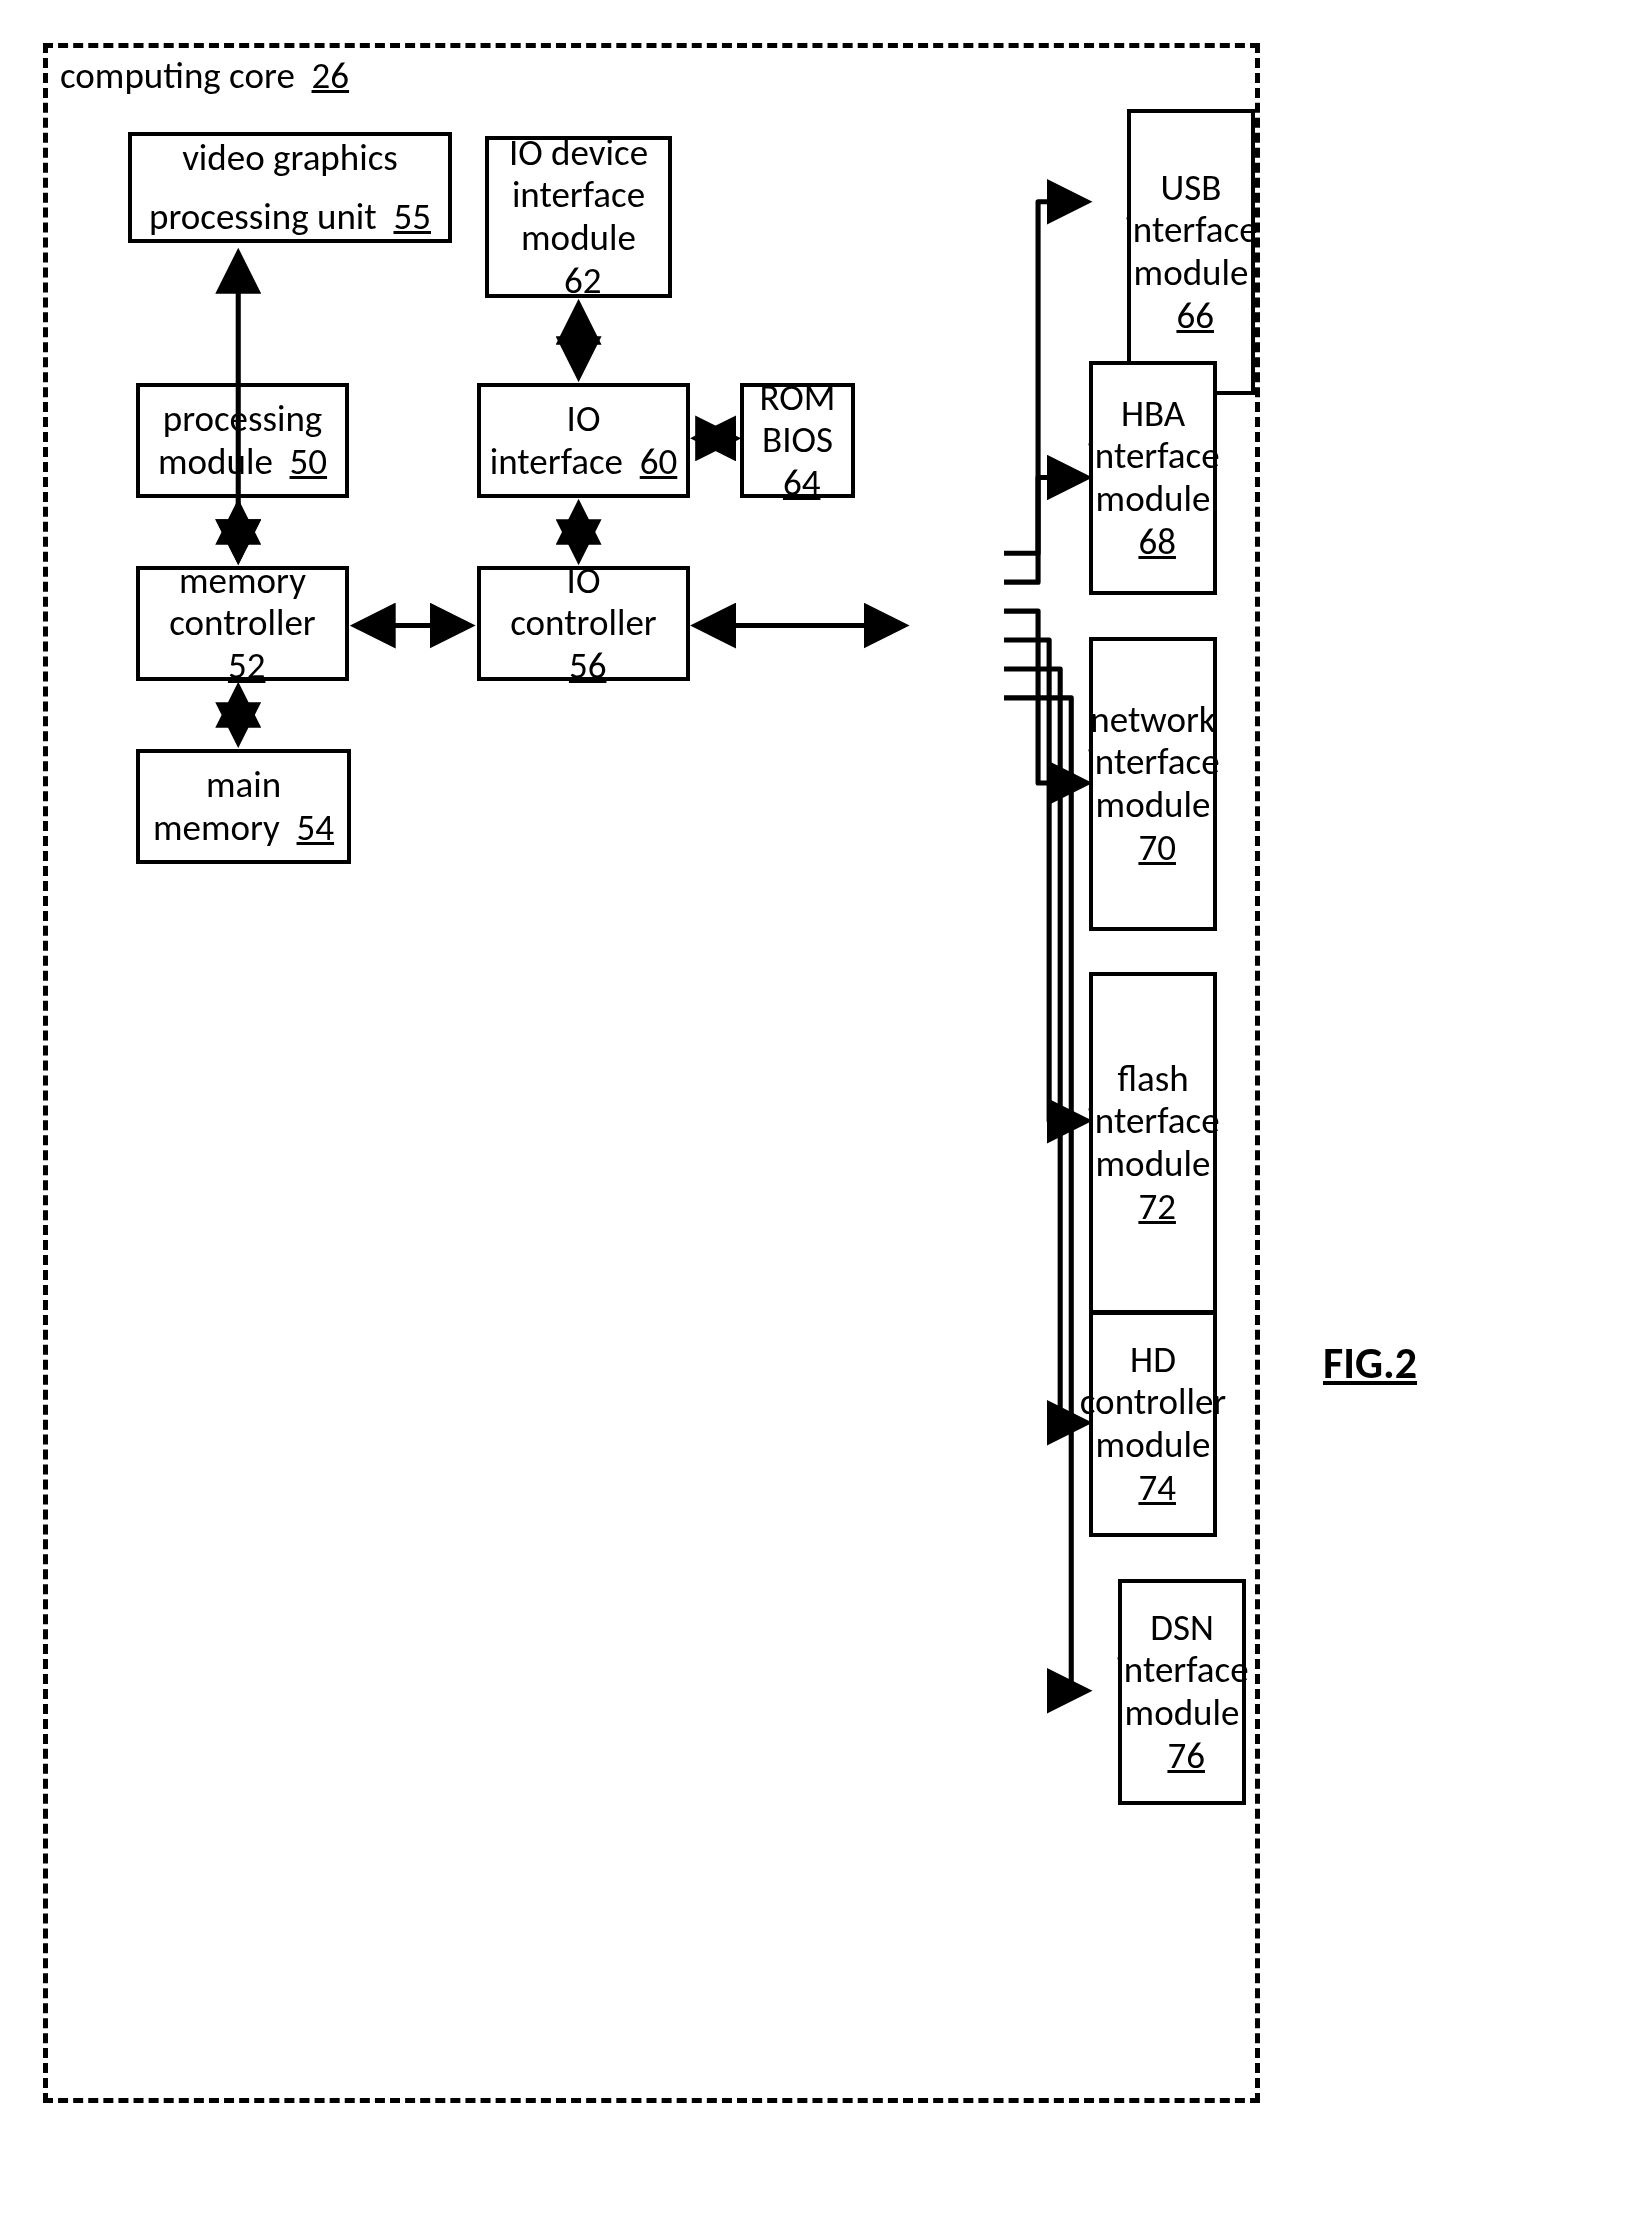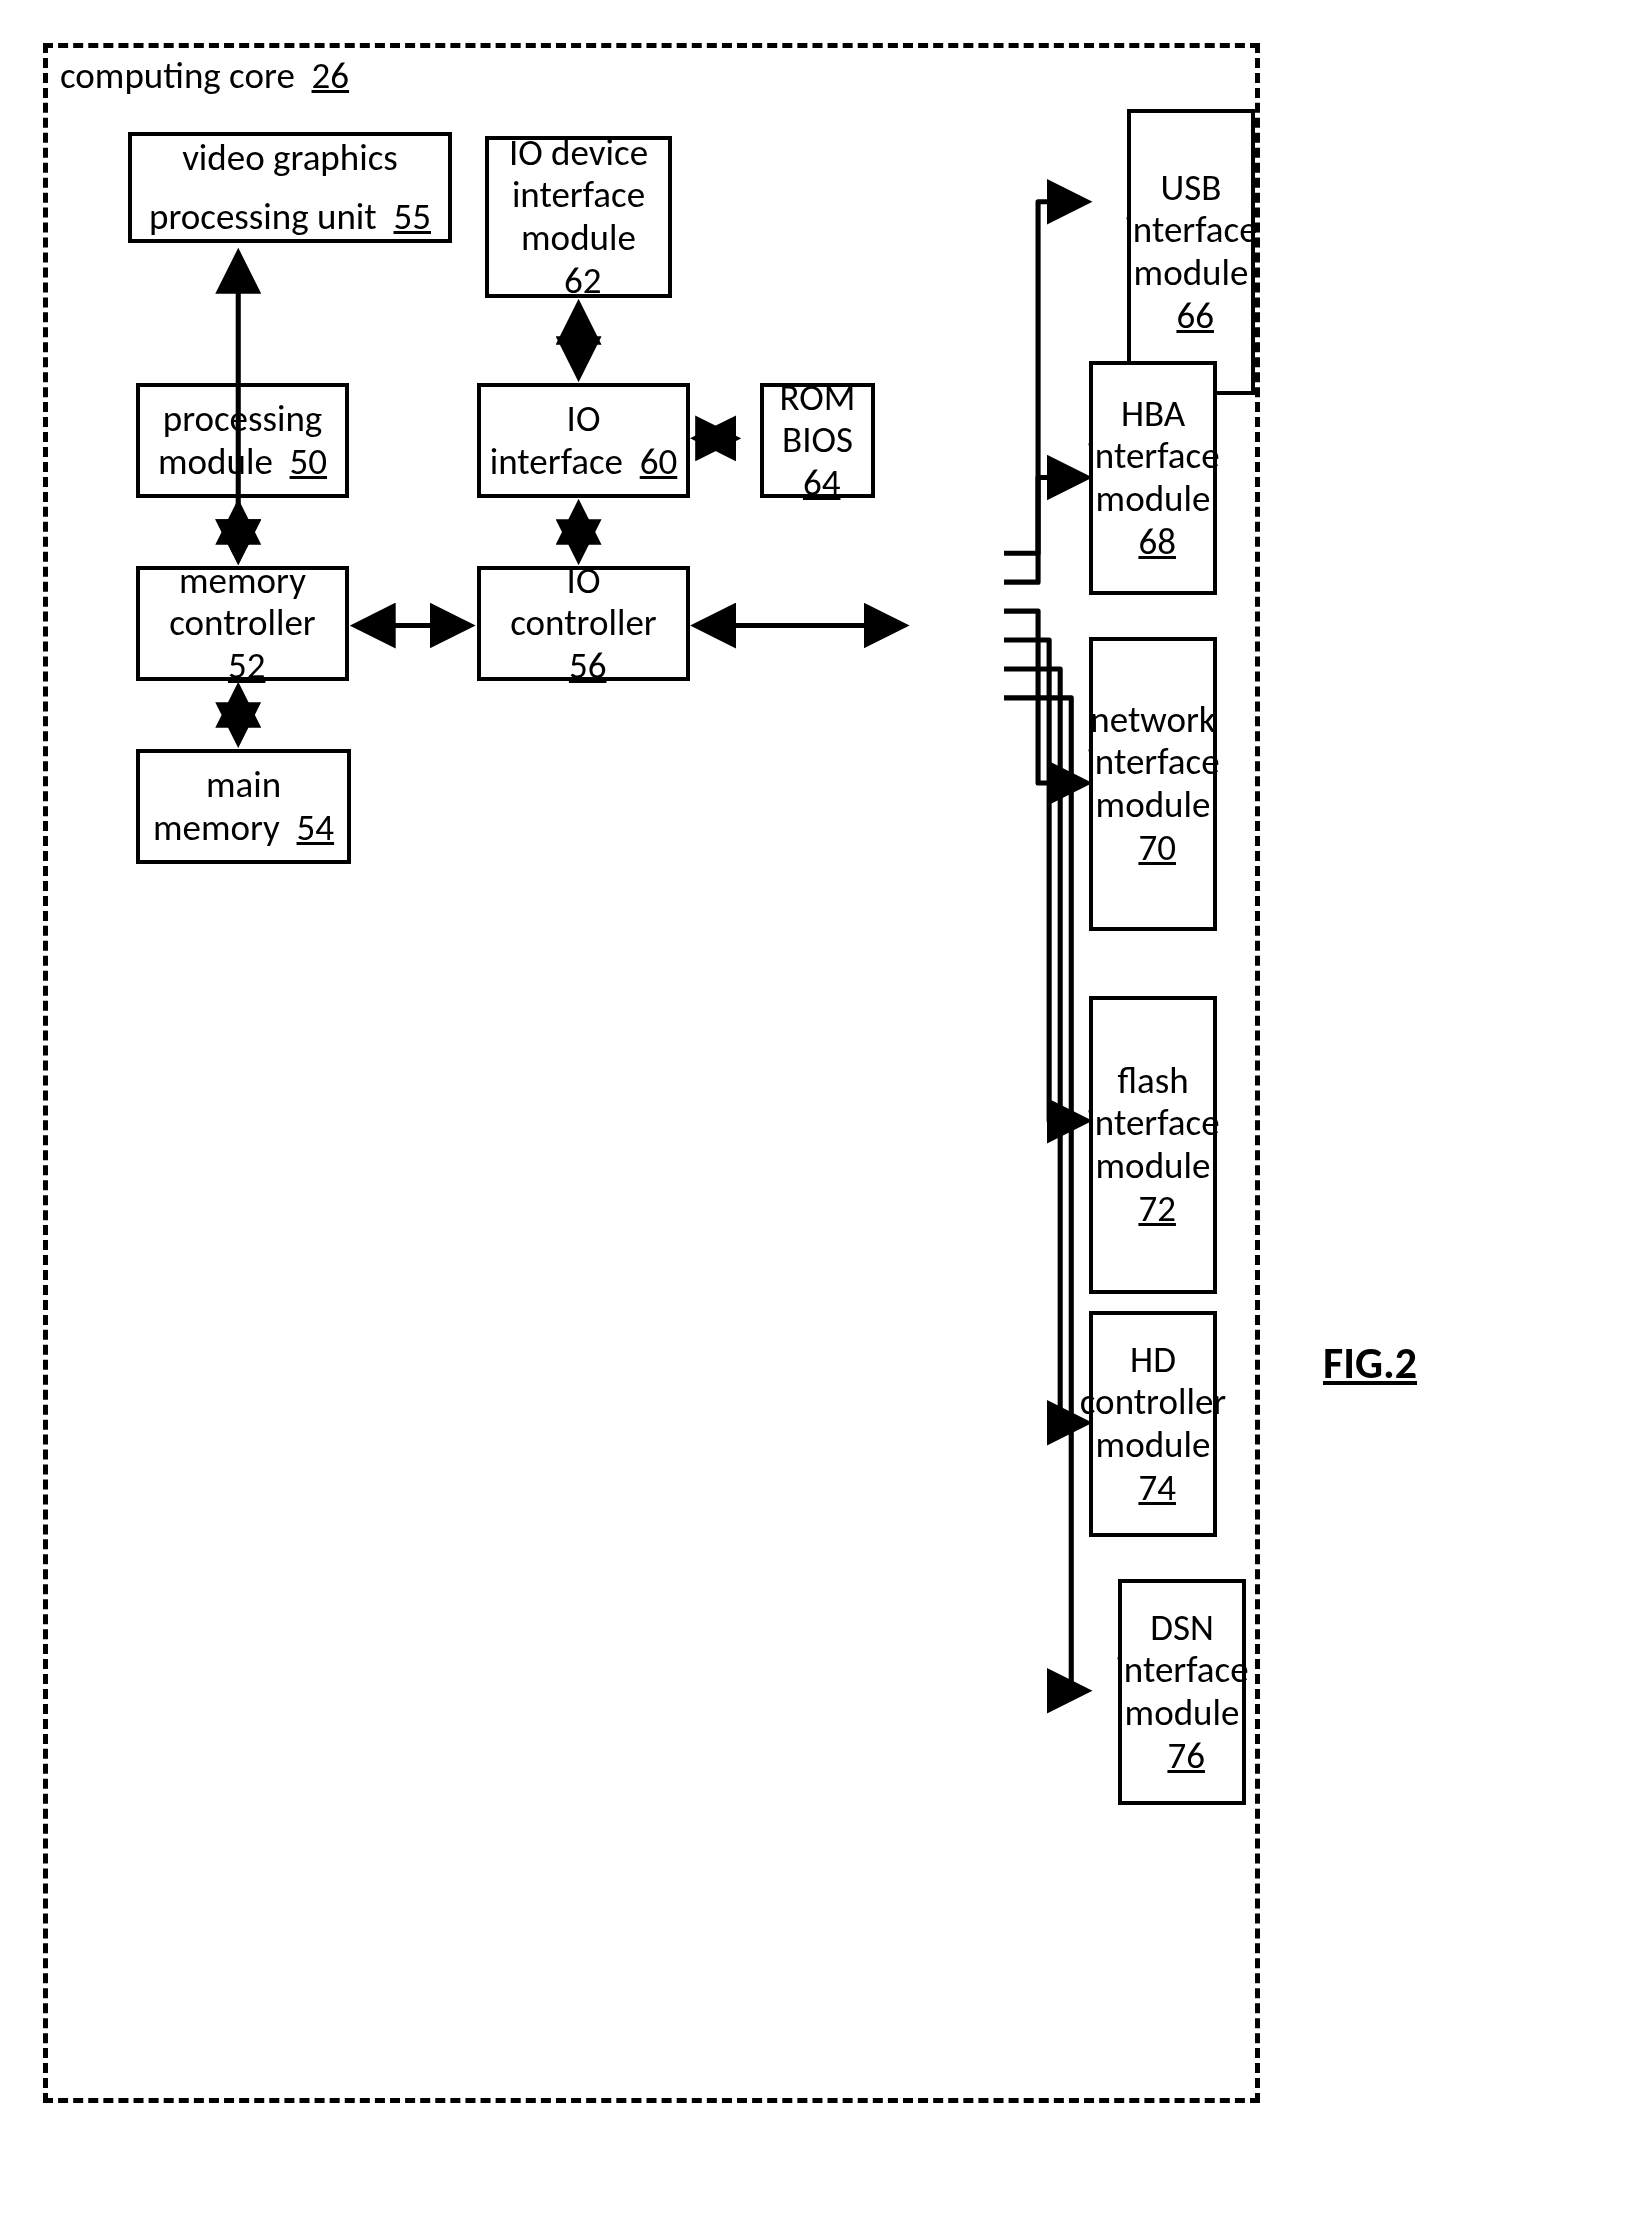--- a/index.html
+++ b/index.html
@@ -127,21 +127,21 @@
   </div>
 
   <div class="box" style="left:477px; top:566px; width:213px; height:115px;">
     <div>IO</div>
     <div>
       <span>controller</span>
       <span>&nbsp;</span><span class="ul">56</span>
     </div>
   </div>
 
-  <div class="box" style="left:740px; top:383px; width:115px; height:115px;margin-left:20px;">
+  <div class="box" style="left:740px; top:383px; width:115px; height:115px;">
     <div>ROM</div>
     <div>
       <span>BIOS</span>
       <span>&nbsp;</span><span class="ul">64</span>
     </div>
   </div>
 
 
   <div class="box" style="left:1127px; top:85px;  width:128px; height:286px;margin-top:24px;">
     <div>USB interface</div>
@@ -160,21 +160,21 @@
   </div>
 
   <div class="box" style="left:1089px; top:637px; width:128px; height:294px;">
     <div>network interface</div>
     <div>
       <span>module</span>
       <span>&nbsp;</span><span class="ul">70</span>
     </div>
   </div>
 
-  <div class="box" style="left:1089px; top:972px; width:128px; height:298px;margin-top:24px;">
+  <div class="box" style="left:1089px; top:972px; width:128px; height:342px;">
     <div>flash</div>
     <div>
       <span>interface module</span>
       <span>&nbsp;</span><span class="ul">72</span>
     </div>
   </div>
 
   <div class="box" style="left:1089px; top:1311px; width:128px; height:226px;">
     <div>HD controller</div>
     <div>

